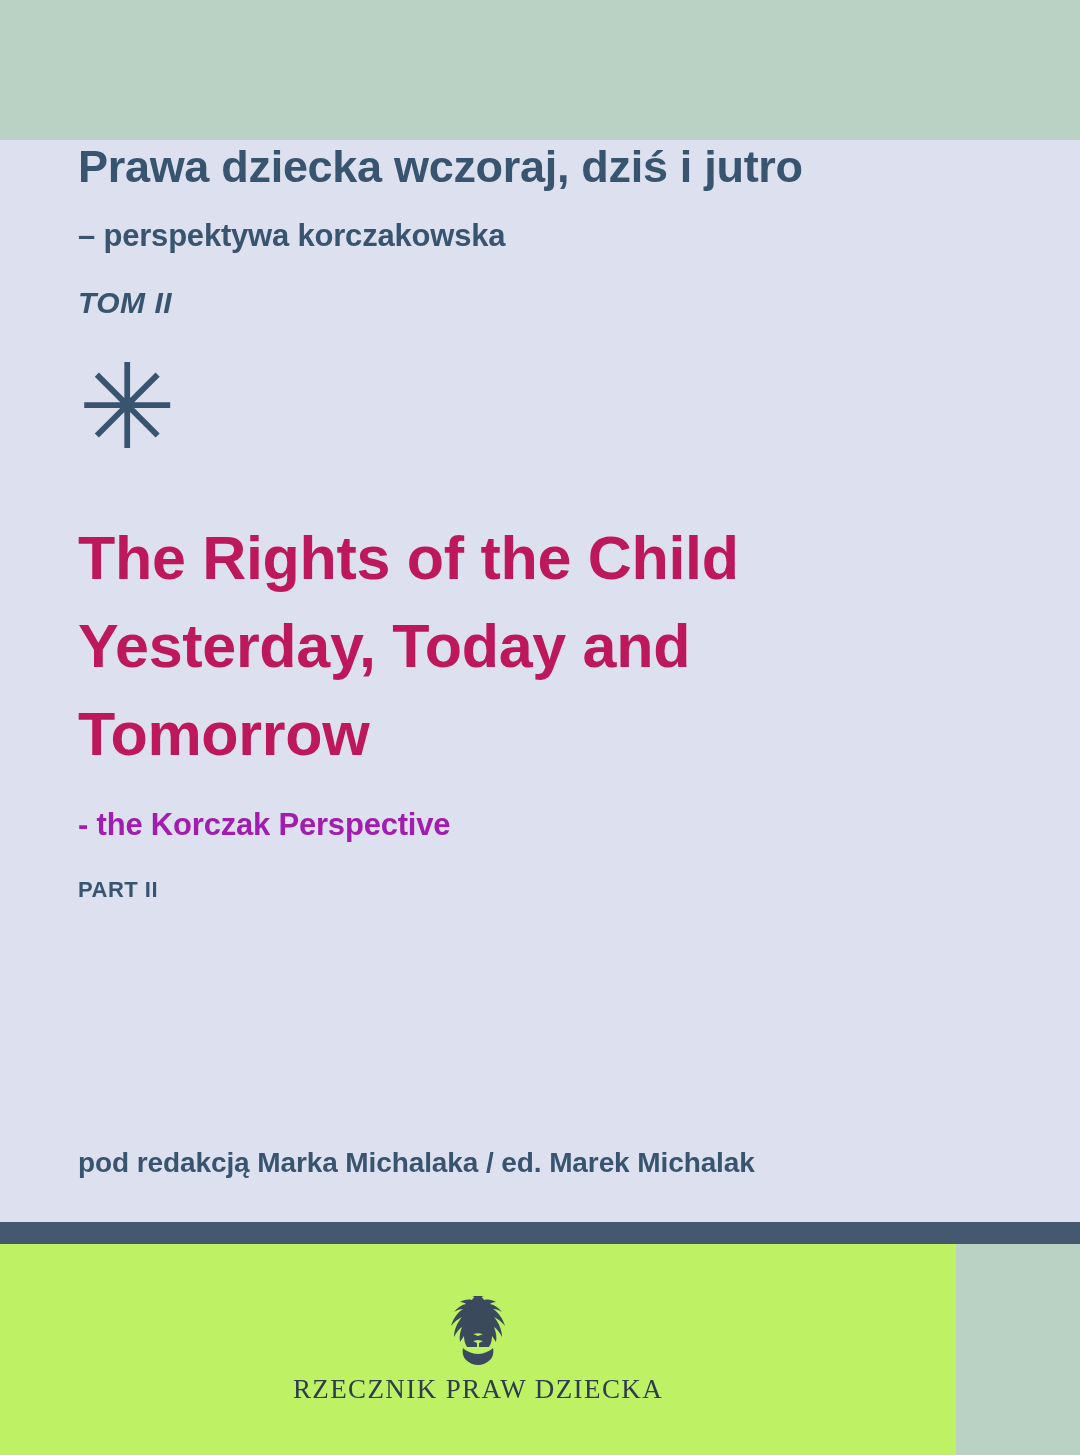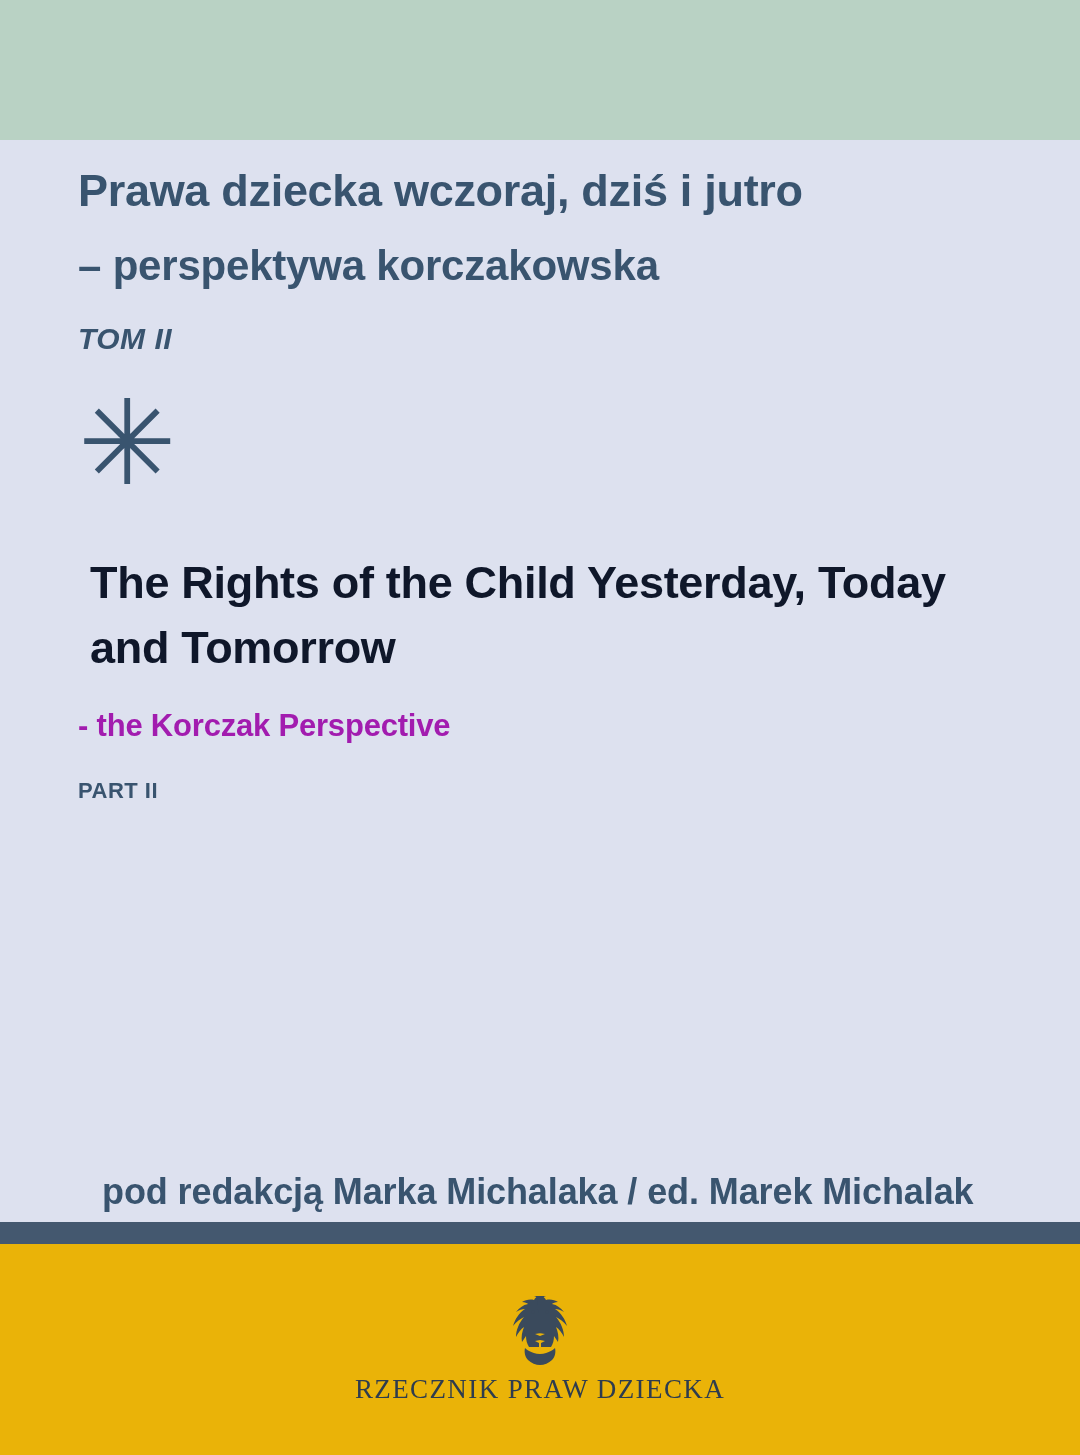--- a/index.html
+++ b/index.html
@@ -25,35 +25,35 @@
     position: absolute;
     left: 0;
     top: 140px;
     width: 1080px;
     height: 1082px;
     background: #dde1ef;
   }
   .panel-inner {
     position: absolute;
     left: 78px;
-    top: 166px;
+    top: 142px;
     width: 920px;
     height: 1060px;
   }
   .title-pl {
     color: #39546f;
     font-size: 45px;
     font-weight: bold;
     letter-spacing: -0.3px;
     line-height: 1.1;
     margin: 0;
   }
   .subtitle-pl {
     color: #39546f;
-    font-size: 42px;
+    font-size: 31px;
     font-weight: bold;
     margin: 26px 0 0 0;
     letter-spacing: -0.2px;
   }
   .vol-pl {
     color: #39546f;
     font-size: 30px;
     font-weight: bold;
     margin: 32px 0 0 0;
     letter-spacing: 0.5px;
@@ -62,25 +62,25 @@
   .asterisk {
     color: #39546f;
     font-size: 118px;
     font-weight: bold;
     line-height: 0.6;
     margin: 52px 0 0 0;
     height: 92px;
     font-family: "DejaVu Sans", sans-serif;
   }
   .title-en {
-    color: #0f172a;
-    font-size: 45px;
+    color: #be185d;
+    font-size: 61px;
     font-weight: bold;
     line-height: 1.45;
-    margin: 50px 0 0 12px;
+    margin: 50px 0 0 0;
     letter-spacing: -0.3px;
     max-width: 910px;
   }
   .subtitle-en {
     color: #a21caf;
     font-size: 31px;
     font-weight: bold;
     margin: 28px 0 0 0;
     letter-spacing: -0.2px;
   }
@@ -89,40 +89,39 @@
     font-size: 22px;
     font-weight: bold;
     margin: 34px 0 0 0;
     letter-spacing: 0.5px;
   }
   .editors {
     position: absolute;
     left: 0;
     top: 1005px;
     color: #39546f;
-    font-size: 36px;
+    font-size: 28px;
     font-weight: bold;
     letter-spacing: -0.1px;
-    margin-left: 24px;
   }
   .rule {
     position: absolute;
     left: 0;
     top: 1222px;
     width: 1080px;
     height: 22px;
     background: #44586f;
   }
   .footer {
     position: absolute;
     left: 0;
     top: 1244px;
-    width: 1080px;
+    width: 956px;
     height: 211px;
-    background: #eab308;
+    background: #bef264;
     text-align: center;
   }
   .eagle {
     margin: 46px auto 0 auto;
     width: 70px;
     height: 78px;
     display: block;
   }
   .footer-text {
     color: #2e3c4e;

